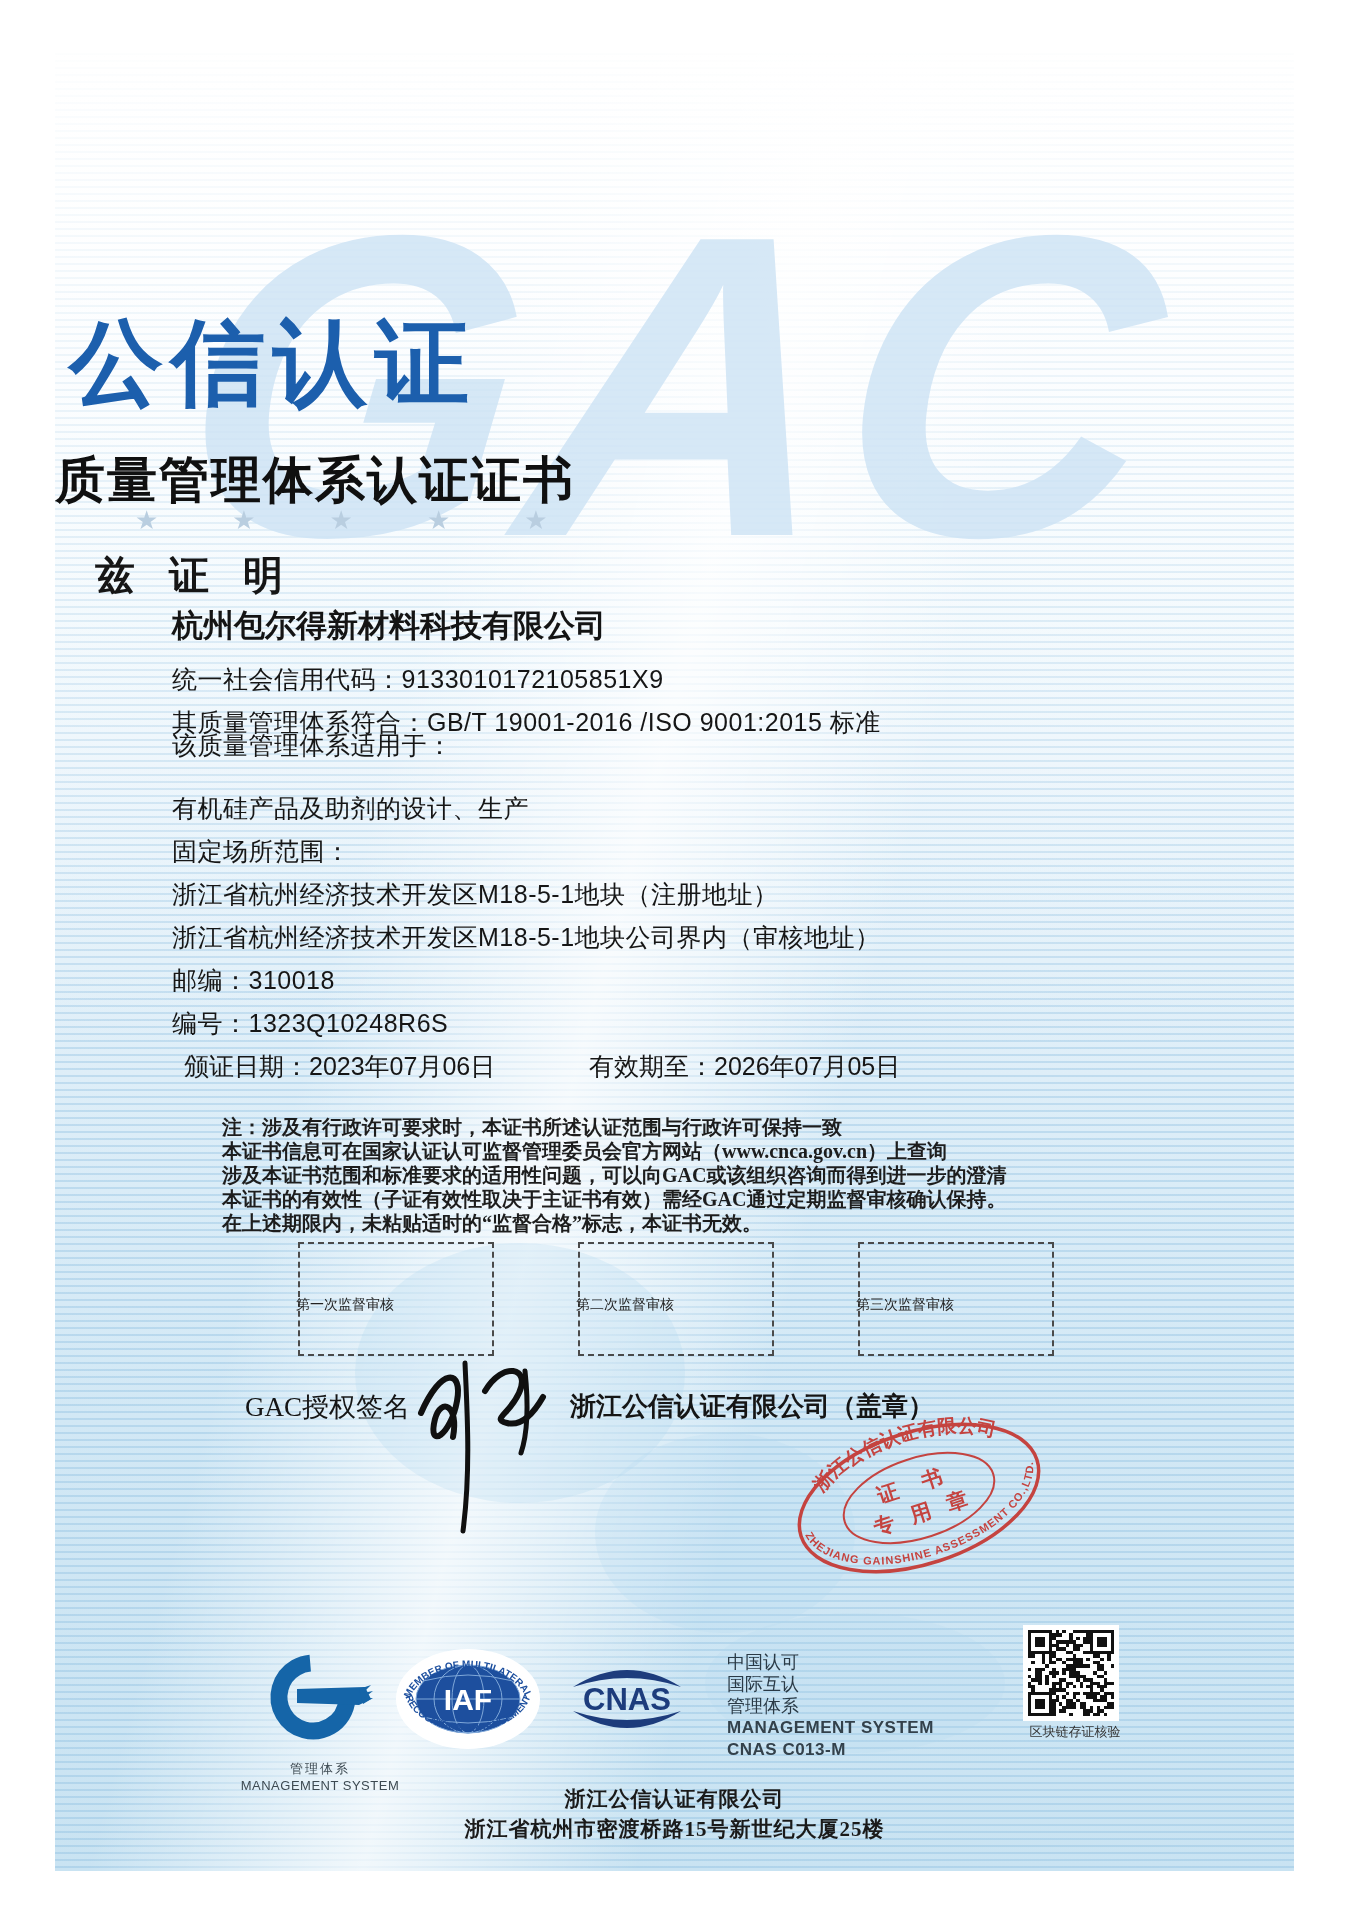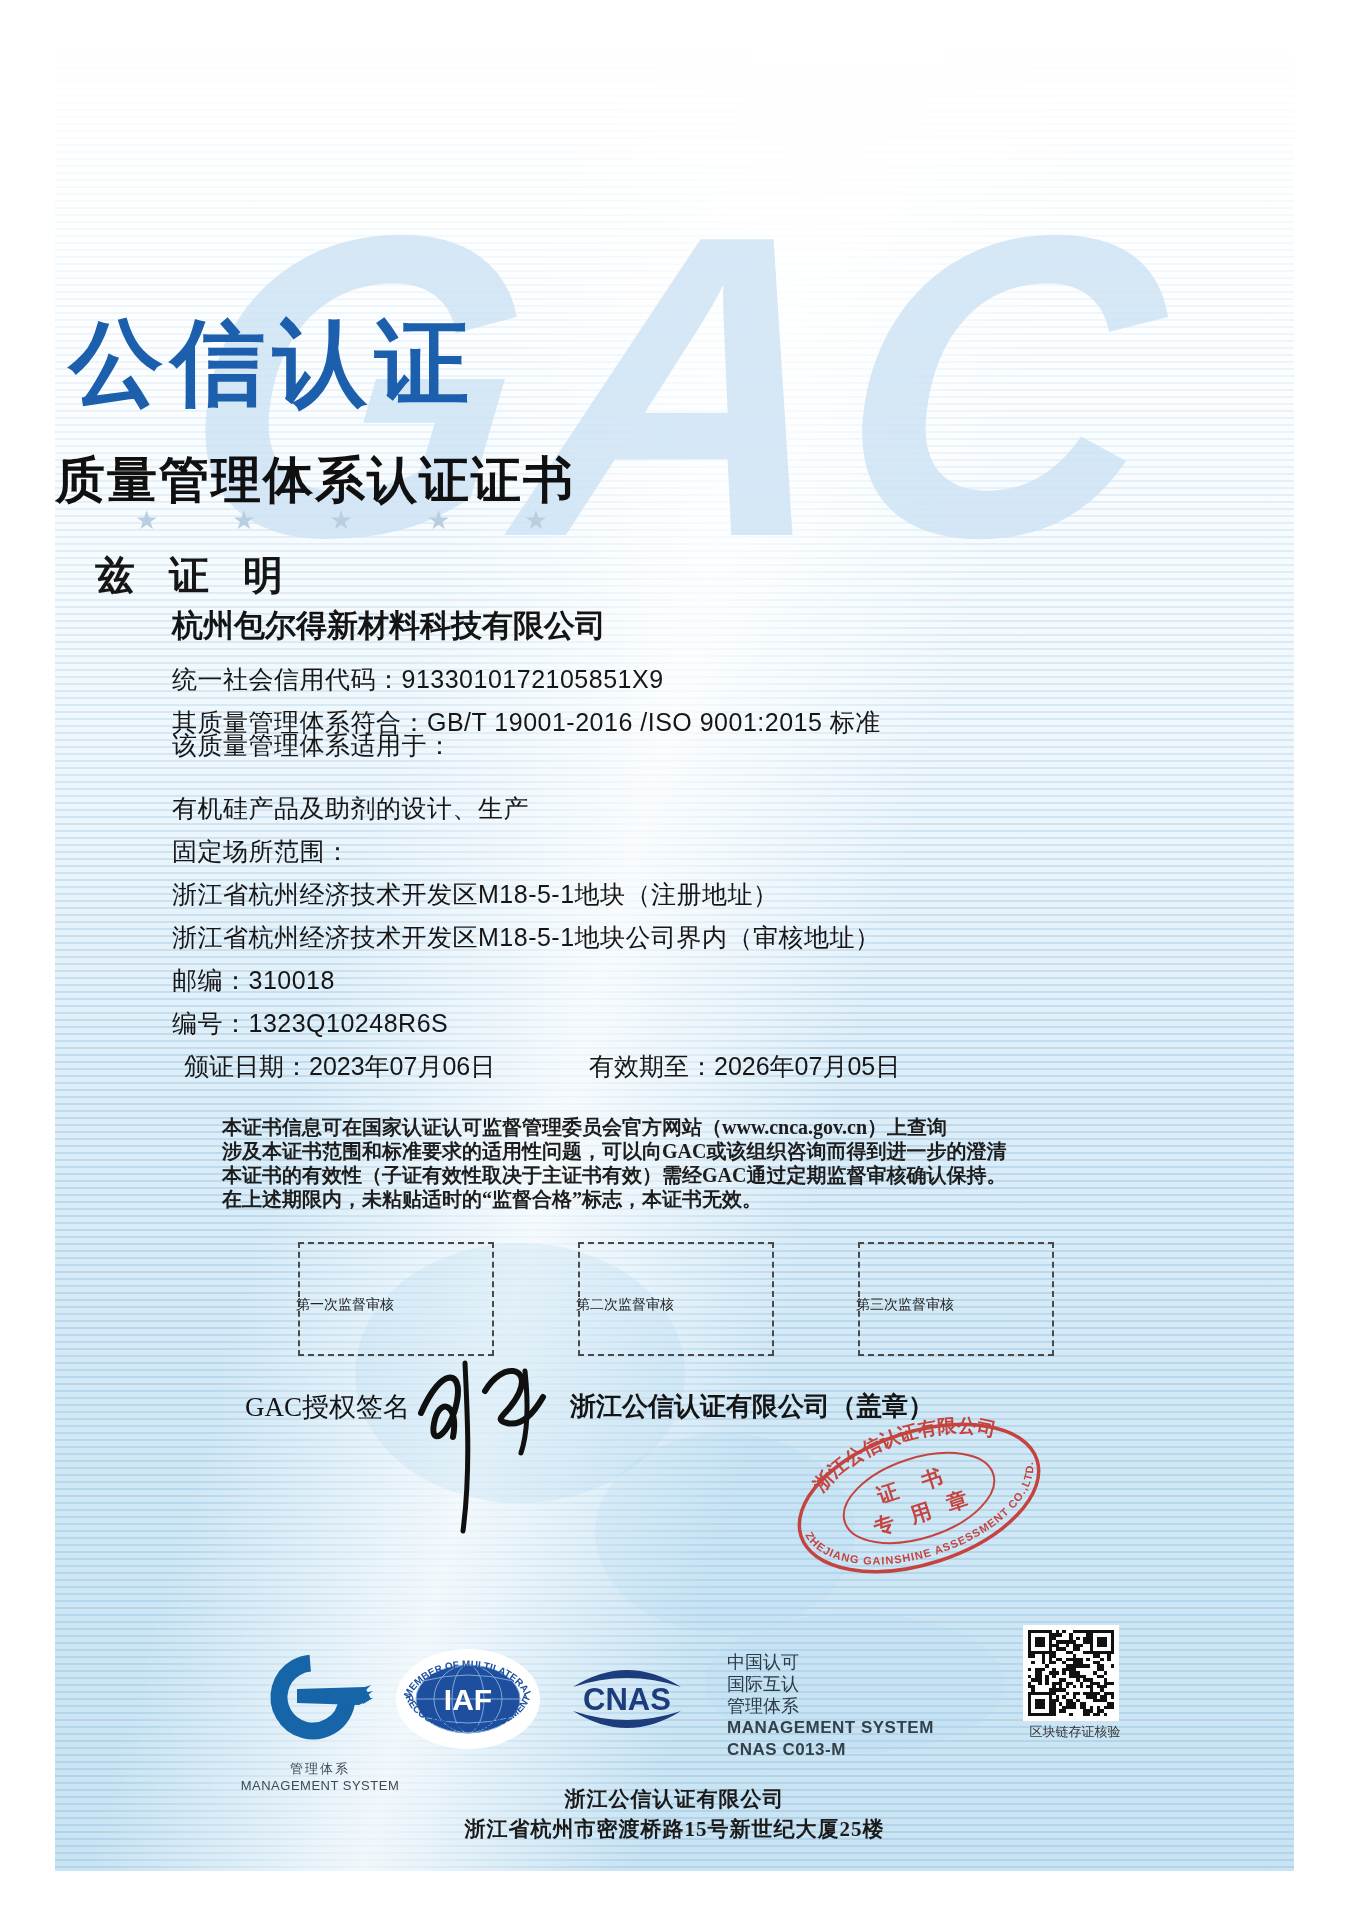--- a/index.html
+++ b/index.html
@@ -80,20 +80,21 @@
     <div class="abs bline" style="top:825px">浙江省杭州经济技术开发区M18-5-1地块（注册地址）</div>
     <div class="abs bline" style="top:868px">浙江省杭州经济技术开发区M18-5-1地块公司界内（审核地址）</div>
     <div class="abs bline" style="top:911px">邮编：310018</div>
     <div class="abs bline" style="top:954px">编号：1323Q10248R6S</div>
     <div class="abs dates" style="left:0;top:997px;width:1239px;height:30px;z-index:3;margin-left:12px;">
       <span style="left:117px">颁证日期：2023年07月06日</span>
       <span style="left:522px">有效期至：2026年07月05日</span>
     </div>
 
     <div class="abs notes">
+      <div>注：涉及有行政许可要求时，本证书所述认证范围与行政许可保持一致</div>
       <div>本证书信息可在国家认证认可监督管理委员会官方网站（www.cnca.gov.cn）上查询</div>
       <div>涉及本证书范围和标准要求的适用性问题，可以向GAC或该组织咨询而得到进一步的澄清</div>
       <div>本证书的有效性（子证有效性取决于主证书有效）需经GAC通过定期监督审核确认保持。</div>
       <div>在上述期限内，未粘贴适时的“监督合格”标志，本证书无效。</div>
     </div>
 
     <div class="abs audit-box" style="left:243px"></div>
     <div class="abs audit-box" style="left:523px"></div>
     <div class="abs audit-box" style="left:803px"></div>
     <div class="abs audit-label" style="left:241px">第一次监督审核</div>

